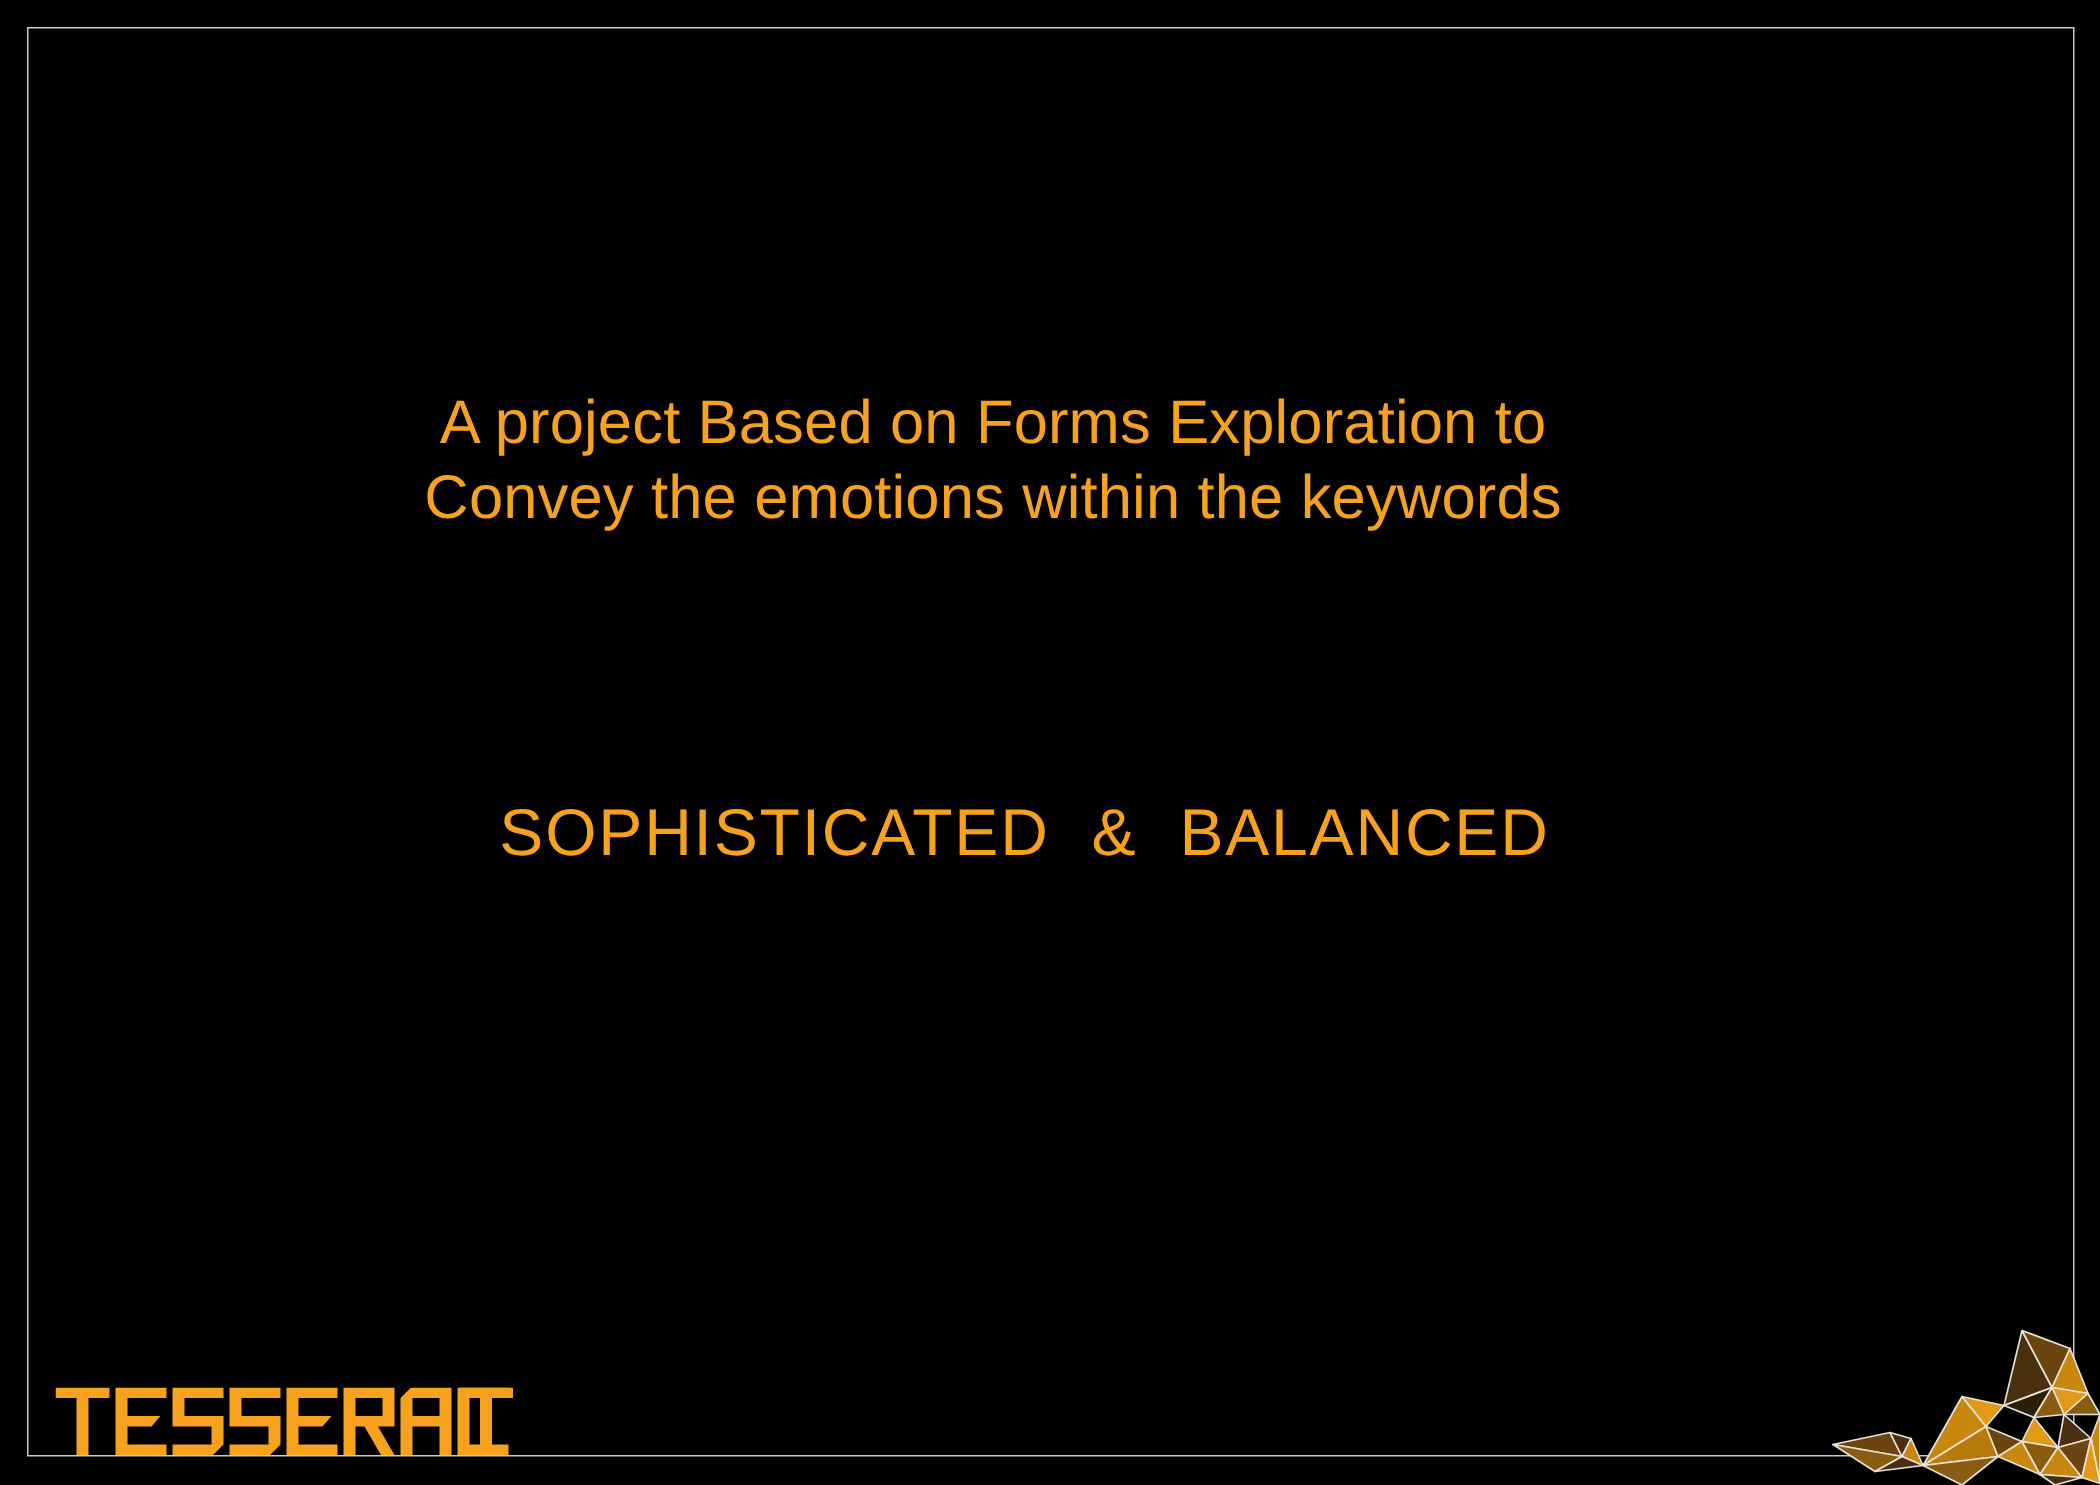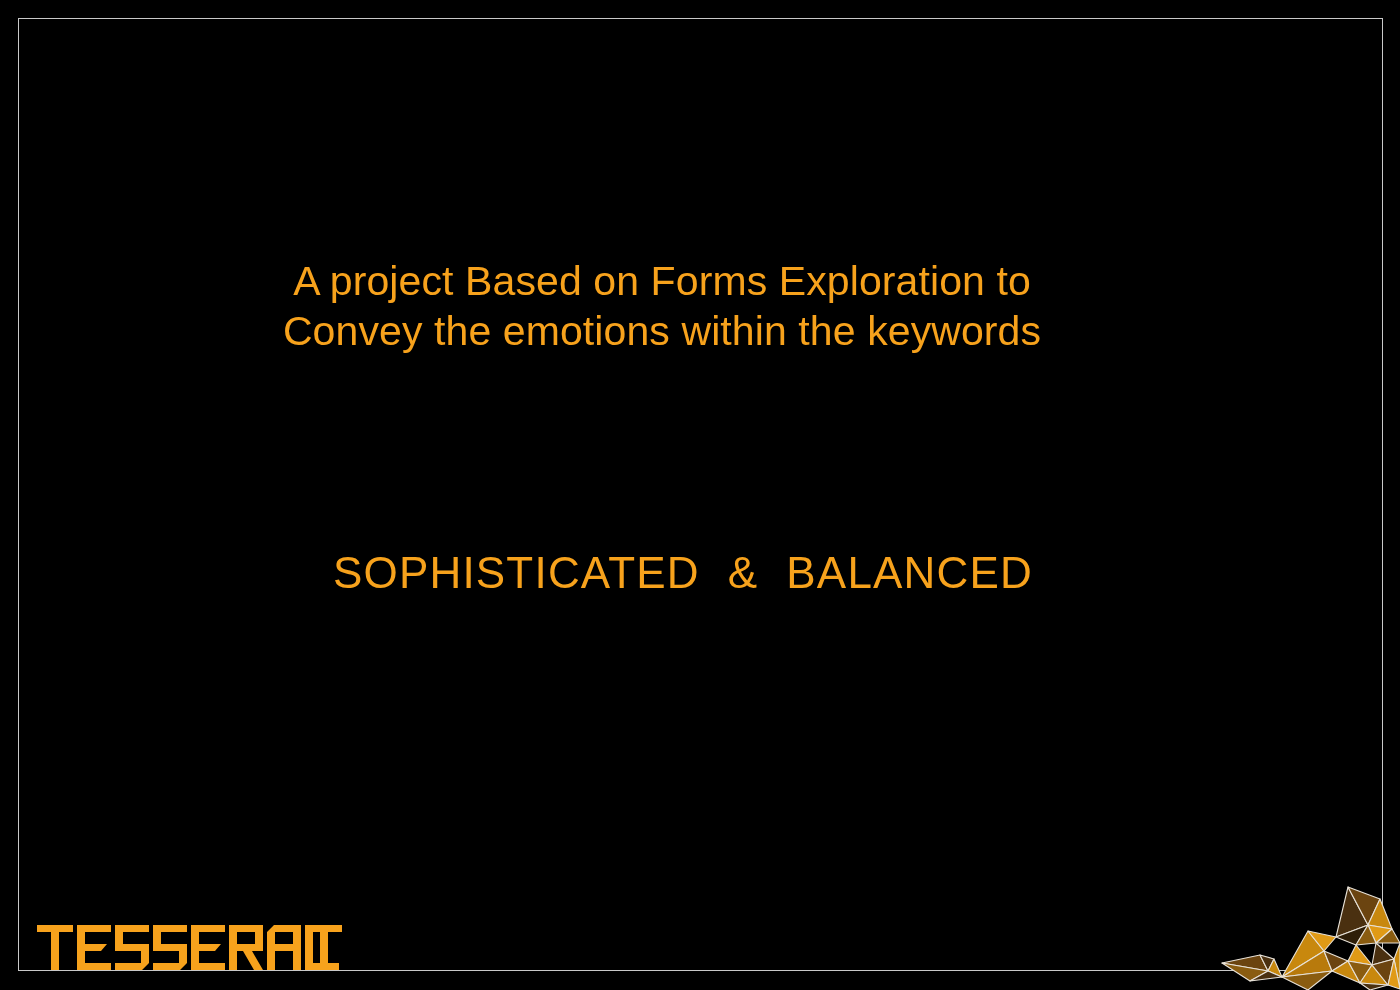--- a/index.html
+++ b/index.html
@@ -48,21 +48,21 @@
     line-height: 50px;
     font-weight: 300;
     letter-spacing: 0.1px;
     white-space: pre-line;
   }
 
   
   .keywords {
     position: absolute;
     left: 0;
-    top: 547px;
+    top: 530px;
     width: 1366px;
     text-align: center;
     color: #f7a21c;
     font-size: 44px;
     line-height: 52px;
     font-weight: 300;
     letter-spacing: 1.2px;
   }
   .keywords .kw-amp {
     padding: 0 28px;

